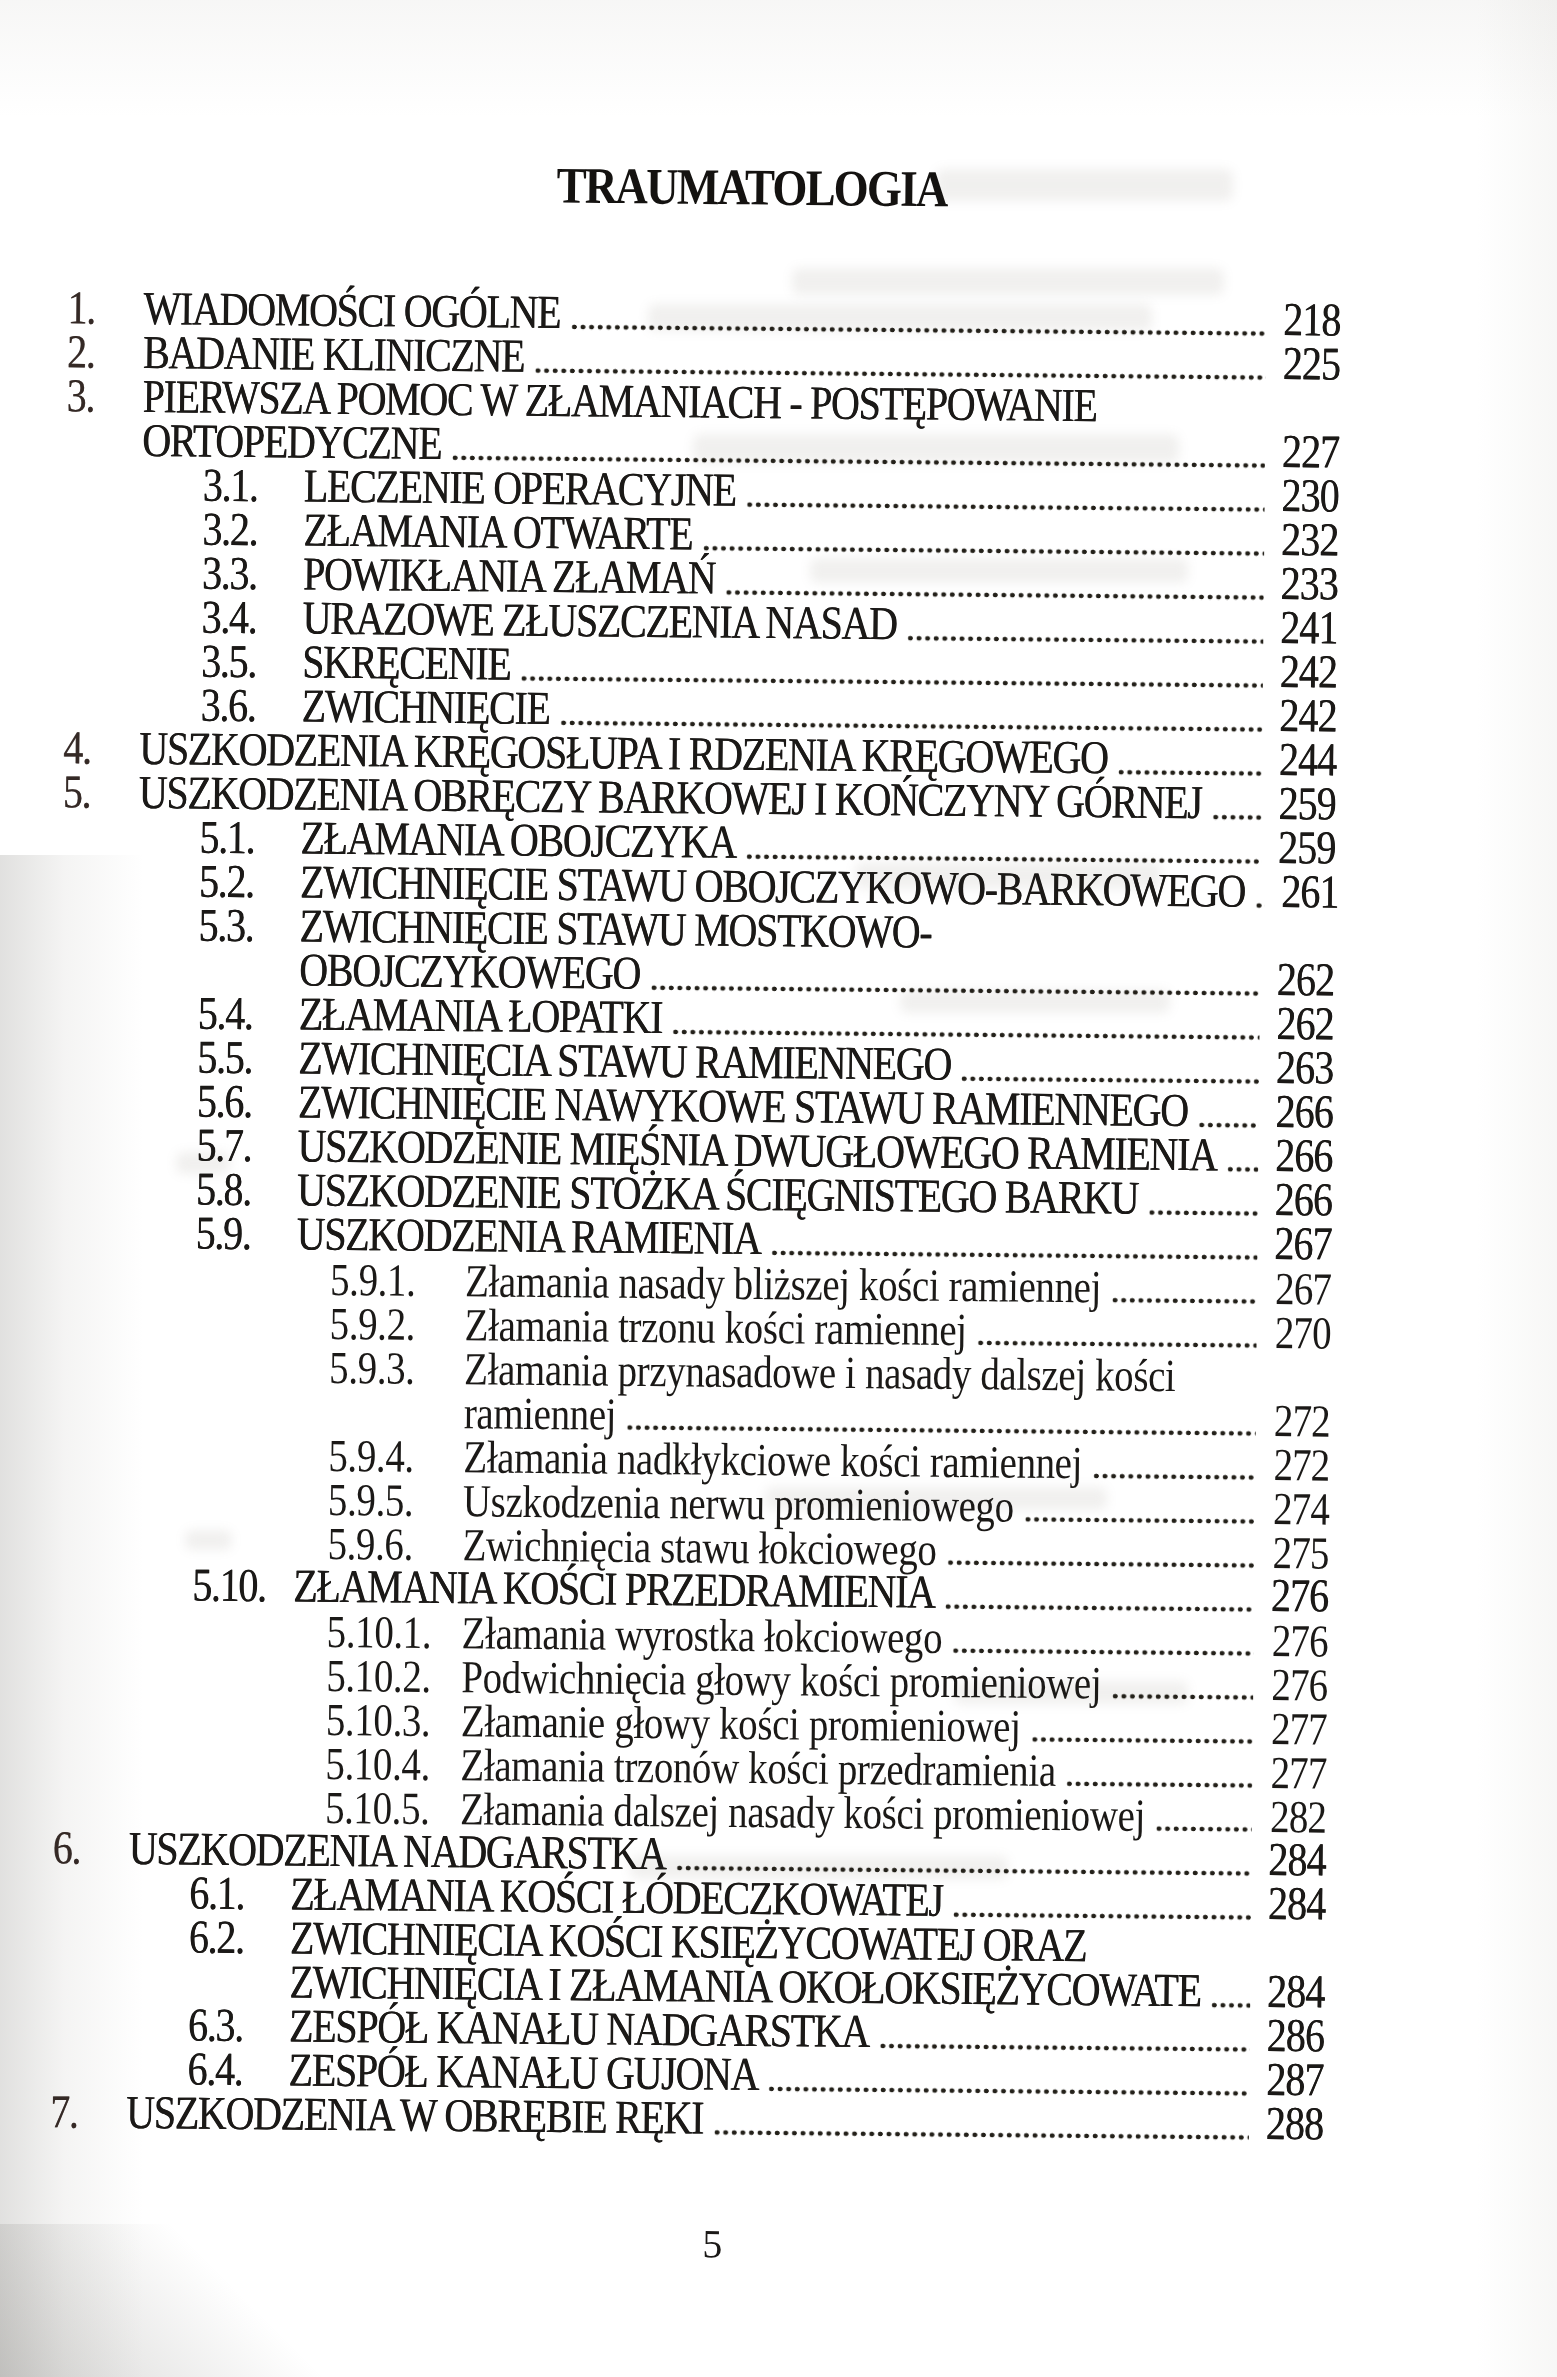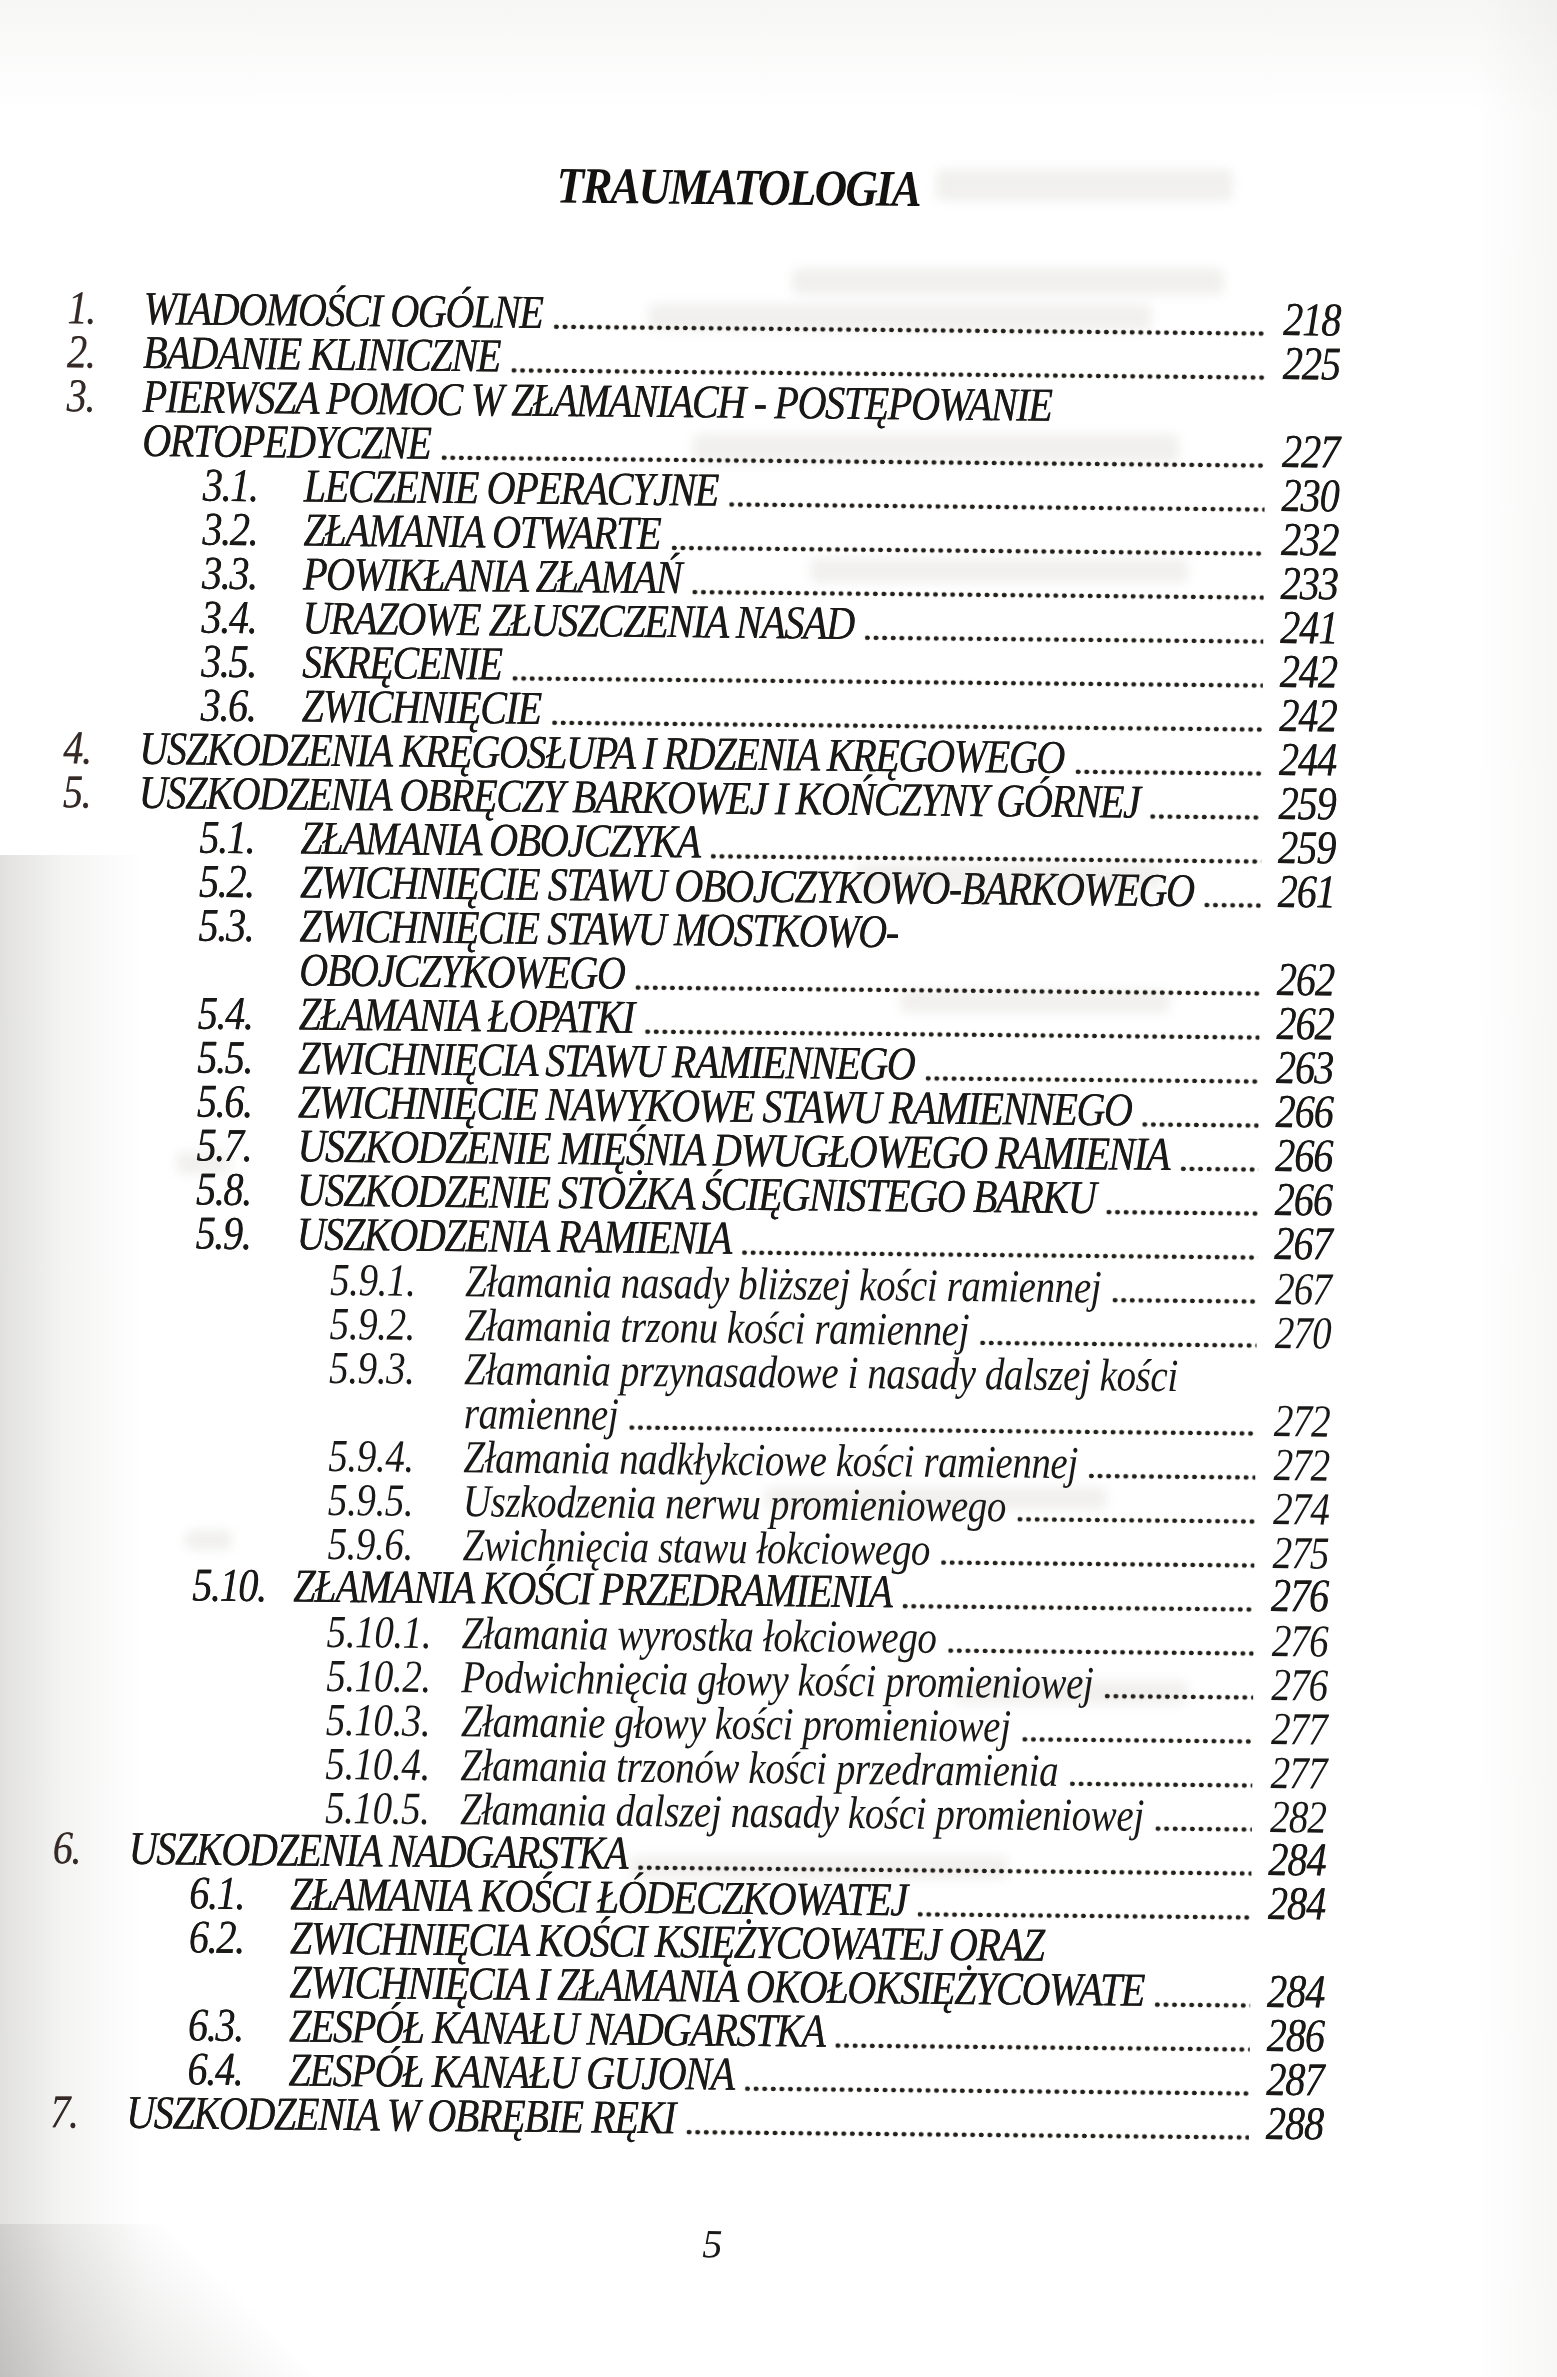--- a/index.html
+++ b/index.html
@@ -60,21 +60,21 @@
   .lvl3 .pg{font-size:39px;}
 
   .footer{
     position:absolute;top:2221px;left:682px;width:81px;
     text-align:center;font-size:40px;color:#1b1917;
   }
 </style>
 </head>
 <body>
 
-<div style="position:absolute;inset:0;font-style:italic;">
+<div style="position:absolute;inset:0;">
 
   <div class="shade shade-top"></div>
   <div class="shade shade-right"></div>
   <div class="shade shade-left"></div>
   <div class="shade shade-bl"></div>
 
   <div class="smudge" style="left:936px;top:169px;width:297px;height:32px;"></div>
   <div class="smudge" style="left:792px;top:268px;width:432px;height:27px;"></div>
   <div class="smudge" style="left:648px;top:304px;width:504px;height:27px;"></div>
   <div class="smudge" style="left:693px;top:434px;width:486px;height:29px;"></div>

